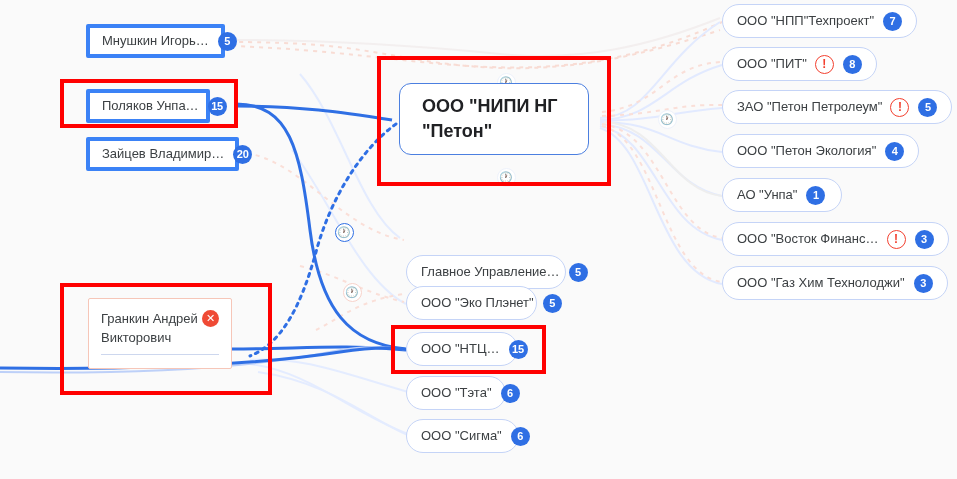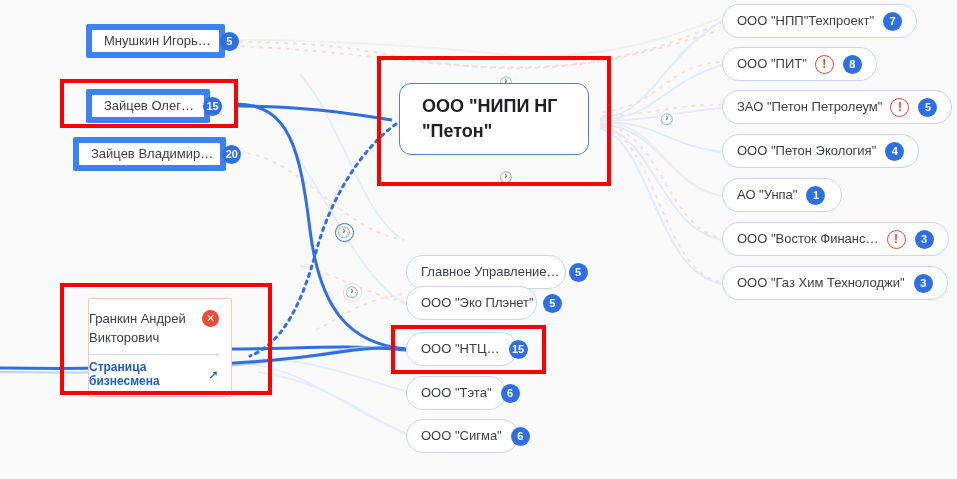--- a/index.html
+++ b/index.html
@@ -21,21 +21,21 @@
     background:#fff;
     white-space:nowrap;
   }
   .node .label{
     color:#3c4043;
     font-size:13px;
     line-height:16px;
   }
   
   .person{
-    border:6px solid #3b82f6;
+    border:4px solid #3b82f6;
     border-radius:2px;
     padding:9px 12px;
     height:34px;
   }
   
   .company{
     border:1px solid #c5d4f7;
     border-radius:19px;
     padding:8px 14px;
     height:34px;
@@ -87,21 +87,21 @@
     line-height:1;
   }
 
   
   .bizcard{
     position:absolute;
     box-sizing:border-box;
     background:#fff;
     border:1px solid #f6c6b8;
     border-radius:2px;
-    padding:10px 12px 8px 0;
+    padding:10px 12px 8px 12px;
   }
   .bizcard .bname{
     font-size:13px;color:#3c4043;line-height:19px;
     width:110px;white-space:pre-line;
   }
   .bizcard .closeicon{
     position:absolute;right:12px;top:11px;
     width:17px;height:17px;border-radius:50%;
     background:#ef4a35;color:#fff;
     font-size:11px;font-weight:bold;
@@ -215,38 +215,34 @@
   <div class="clock faint" style="left:497px;top:73px;">🕐</div>
   <div class="clock faint" style="left:497px;top:168px;">🕐</div>
   <div class="clock faint" style="left:658px;top:110px;">🕐</div>
 
   <div class="node person" style="left:86px;top:24px;width:139px;">
     <span class="label">Мнушкин Игорь…</span>
     <span class="badge">5</span>
   </div>
 
   <div class="node person" style="left:86px;top:89px;width:124px;">
-    <span class="label">Зайцев Олег…</span>
+    <span class="label">Поляков Унпа…</span>
     <span class="badge">15</span>
   </div>
 
-  <div class="node person" style="left:73px;top:137px;width:153px;">
+  <div class="node person" style="left:86px;top:137px;width:153px;">
     <span class="label">Зайцев Владимир…</span>
     <span class="badge">20</span>
   </div>
 
   <div class="bizcard" style="left:88px;top:298px;width:144px;">
     <div class="bname">Гранкин Андрей
 Викторович</div>
     <div class="closeicon">✕</div>
     <div class="divider"></div>
-    <div class="bizlink">
-      <span>Страница бизнесмена</span>
-      <span class="arrow">➚</span>
-    </div>
   </div>
 
   <div class="central" style="left:399px;top:83px;width:190px;height:72px;">
     <span class="label">ООО "НИПИ НГ
 "Петон"</span>
   </div>
 
   <div class="node company" style="left:406px;top:223px;width:160px;margin-top:32px;">
     <span class="label">Главное Управление…</span>
     <span class="badge">5</span>

